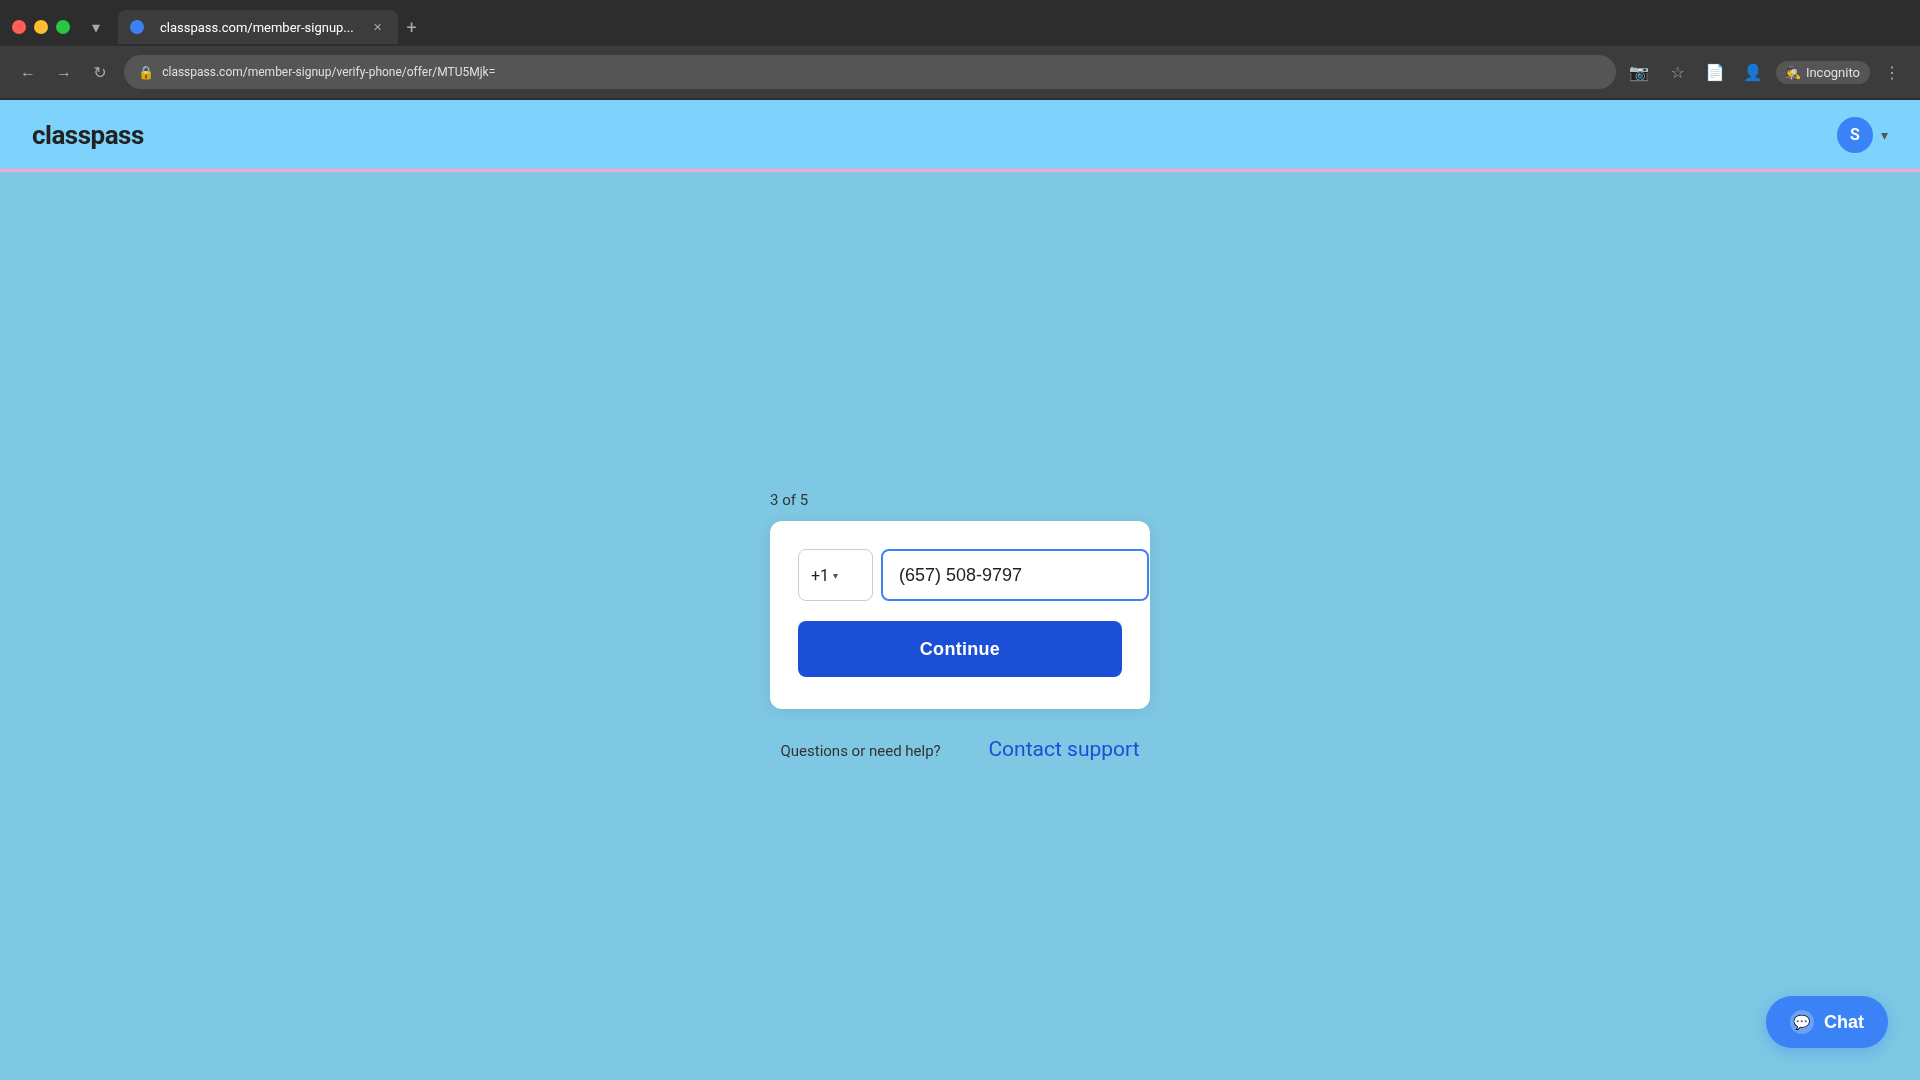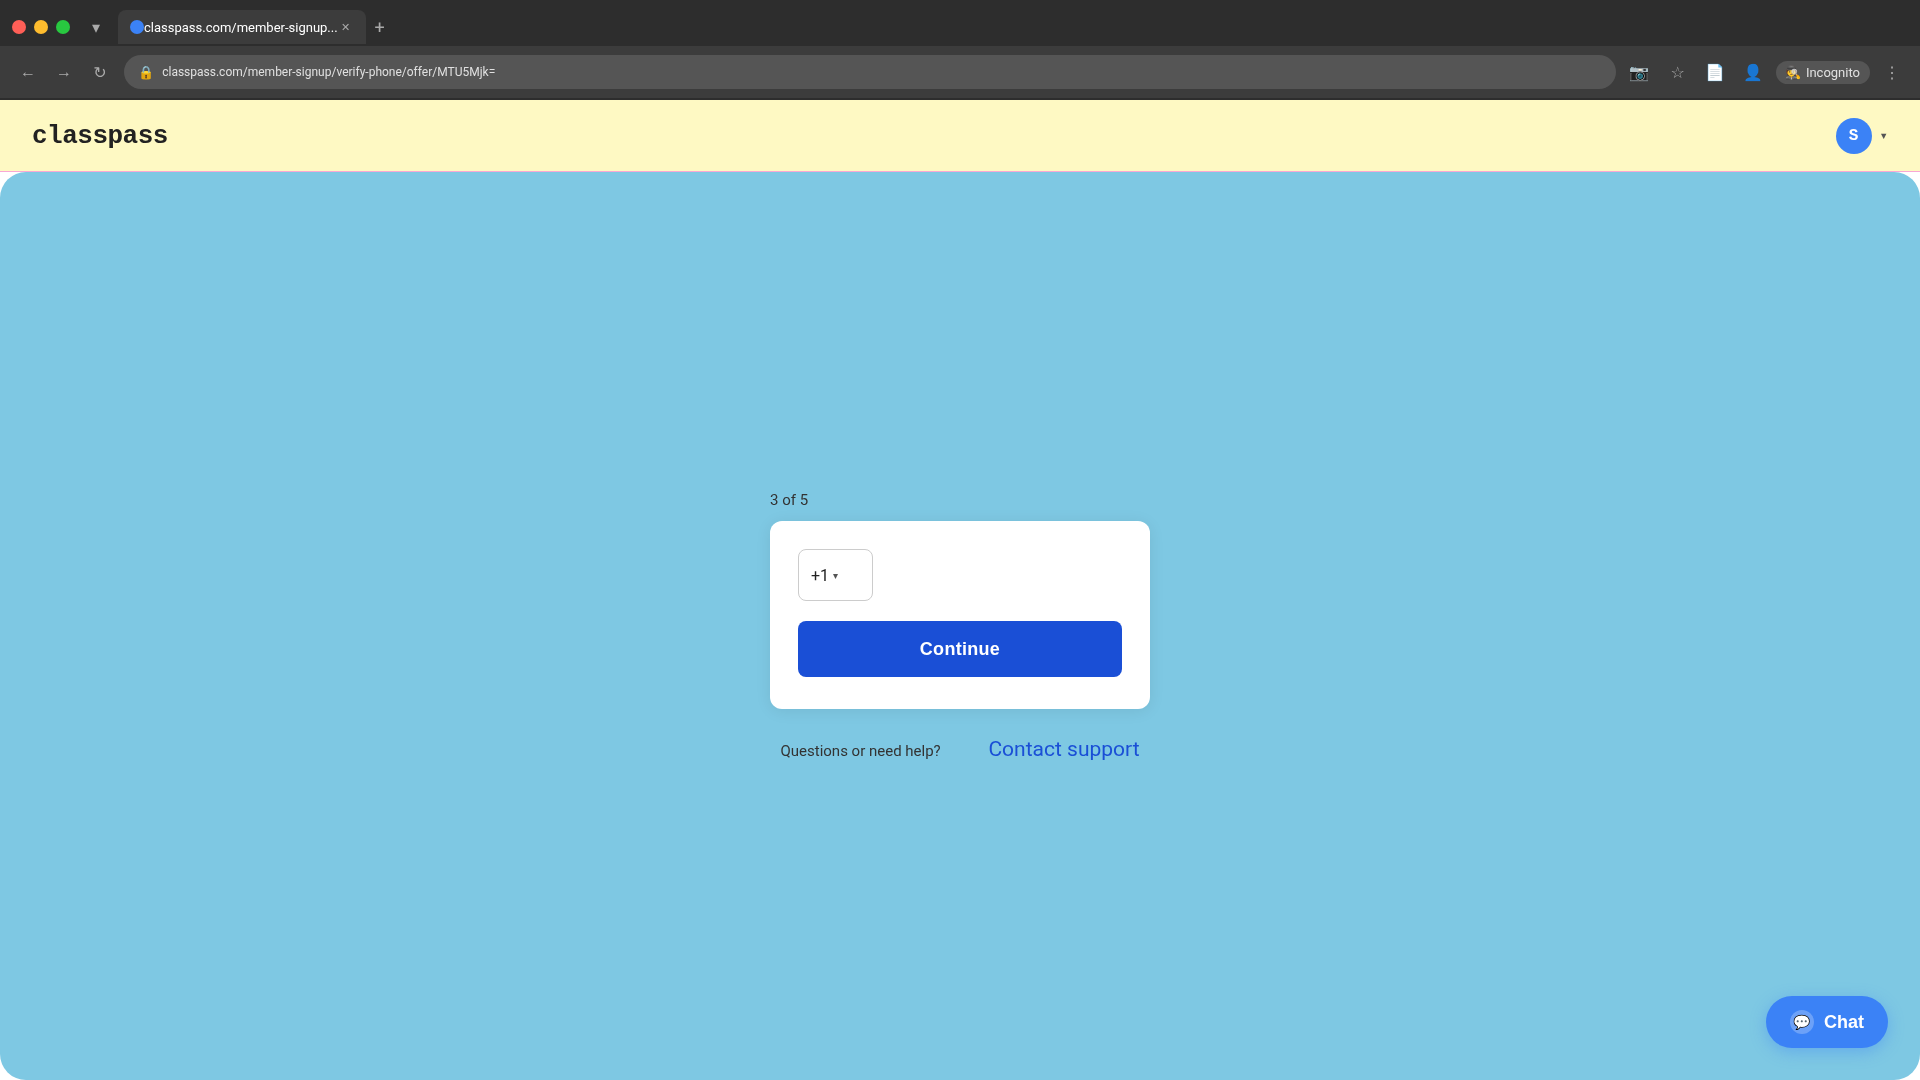--- a/index.html
+++ b/index.html
@@ -47,21 +47,21 @@
     .browser-tab {
       display: flex;
       align-items: center;
       background: #3c3c3c;
       border-radius: 8px 8px 0 0;
       padding: 6px 12px;
       min-width: 220px;
       height: 34px;
       color: #fff;
       font-size: 13px;
-      gap: 0;
+      gap: 16px;
     }
 
     .tab-favicon {
       width: 14px;
       height: 14px;
       border-radius: 50%;
       background: #3b82f6;
       display: inline-block;
       flex-shrink: 0;
     }
@@ -185,29 +185,28 @@
     
     .page-wrapper {
       width: 100%;
       height: calc(1080px - 100px);
       display: flex;
       flex-direction: column;
     }
 
     
     .site-header {
-      background: #fef9c3;
+      background: #7dd3fc;
       height: 72px;
       display: flex;
       align-items: center;
       justify-content: space-between;
       padding: 0 32px;
-      border-bottom: 1px solid #f9a8d4;
+      border-bottom: 3px solid #f9a8d4;
       flex-shrink: 0;
-      font-family: Liberation Mono, monospace;
     }
 
     .site-logo {
       font-size: 26px;
       font-weight: 700;
       color: #222;
       letter-spacing: -0.5px;
     }
 
     .header-right {
@@ -239,21 +238,20 @@
     
     .main-content {
       flex: 1;
       background: #7ec8e3;
       display: flex;
       flex-direction: column;
       align-items: center;
       justify-content: center;
       position: relative;
       padding: 40px 20px;
-      border-radius: 26px;
     }
 
     .form-container {
       width: 380px;
       max-width: 100%;
     }
 
     .step-indicator {
       font-size: 15px;
       color: #333;
@@ -483,20 +481,21 @@
   <main class="main-content">
     <div class="form-container">
       <div class="step-indicator">3 of 5</div>
 
       <div class="card">
         <div class="phone-row">
           <div class="country-code-select">
             <span>+1</span>
             <span class="select-chevron">▾</span>
           </div>
+          <input type="tel" class="phone-input" value="(657) 508-9797" style="">
         </div>
 
 
         <button class="continue-button">Continue</button>
       </div>
 
       <div class="support-text">
         <span>Questions or need help?</span>
         <span> </span>
         <a class="support-link">Contact support</a>

